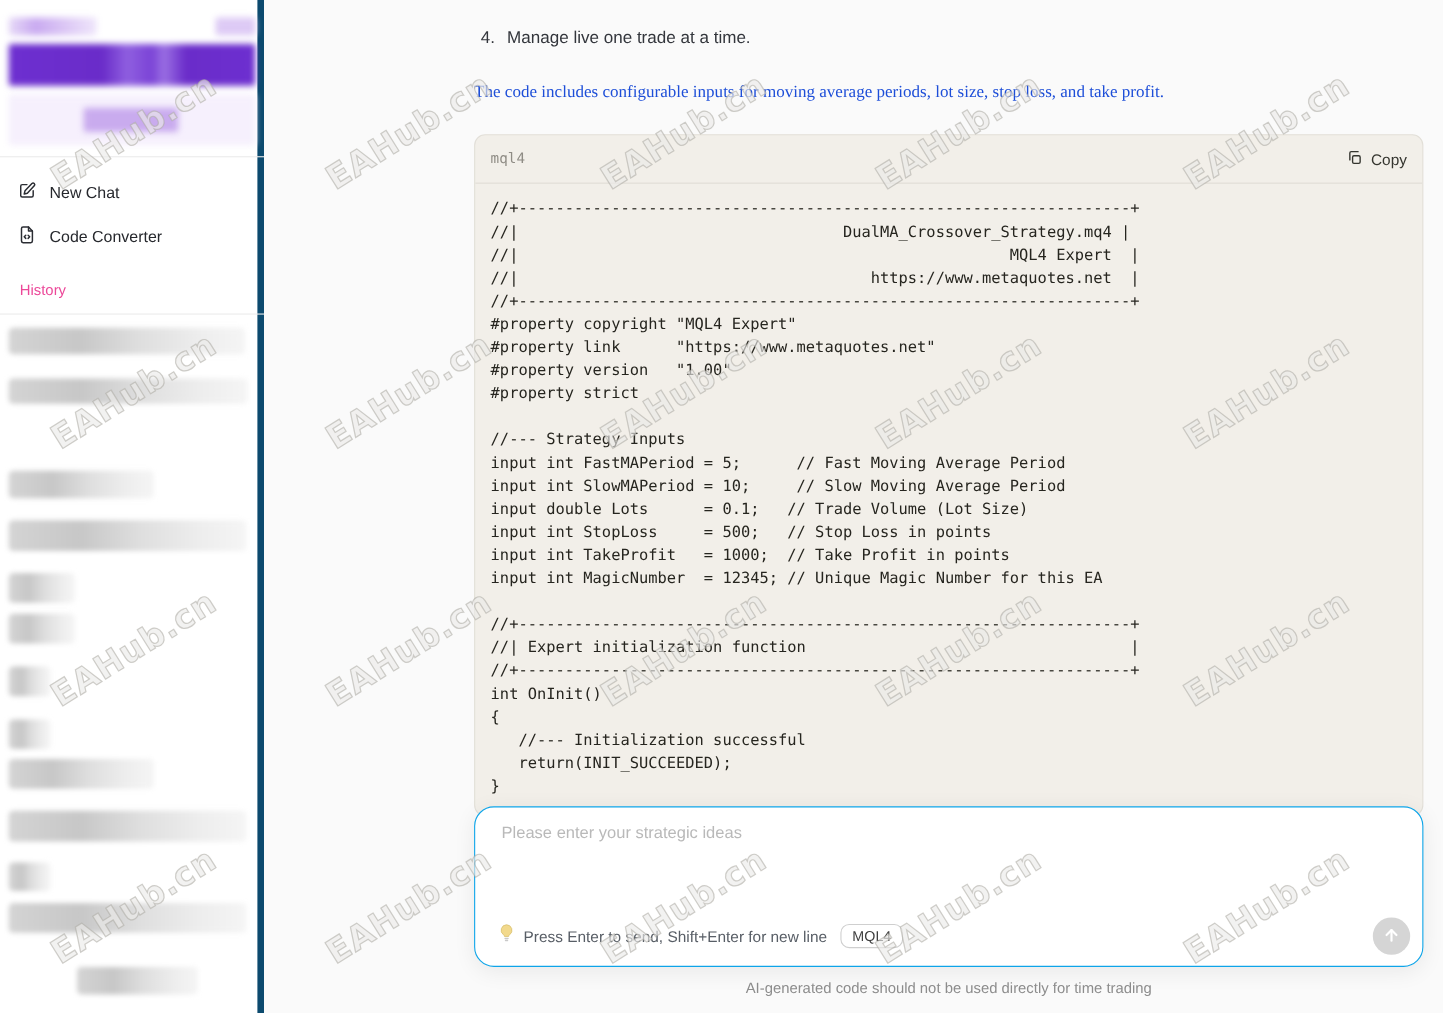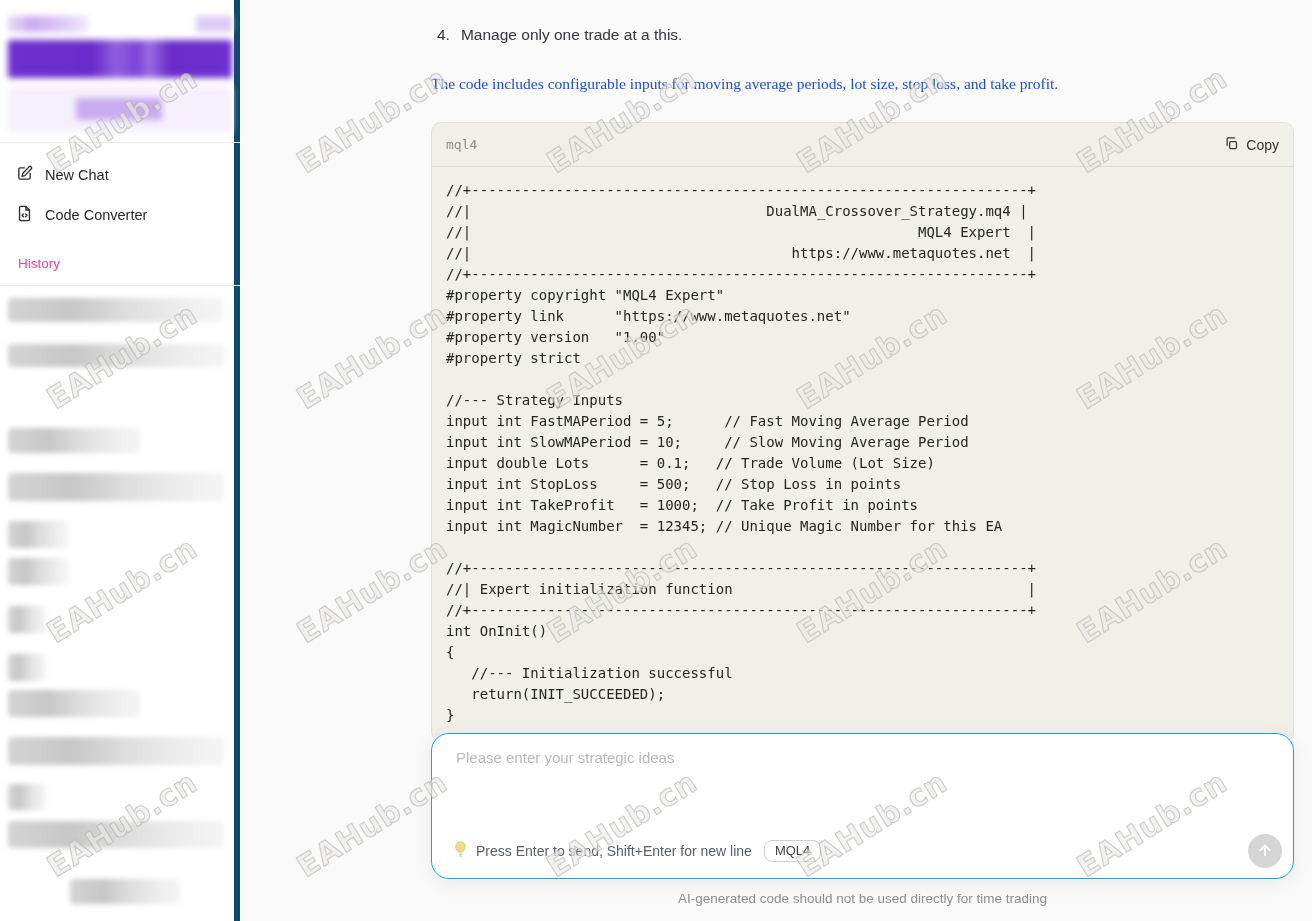--- a/index.html
+++ b/index.html
@@ -105,21 +105,21 @@
       <div class="history-bar" style="top: 737px; height: 28px; width: 216px; left: 8px;"></div>
       <div class="history-bar" style="top: 784px; height: 26px; width: 38px; left: 8px;"></div>
       <div class="history-bar" style="top: 821px; height: 27px; width: 216px; left: 8px;"></div>
       <div class="history-bar" style="top: 879px; height: 25px; width: 110px; left: 70px;"></div>
     </div>
 
 </aside>
 
 <div class="list-item">
   <span>4.</span>
-  <span>Manage only one trade at a this.</span>
+  <span>Manage live one trade at a time.</span>
 </div>
 
 <p class="paragraph">The code includes configurable inputs for moving average periods, lot size, stop loss, and take profit.</p>
 
 <div class="code-card">
   <div class="code-header">
     <span class="lang-label">mql4</span>
     <button class="copy-btn">
       <span>
         <svg width="15" height="15" viewBox="0 0 24 24" fill="none" stroke="#35352f" stroke-width="2" stroke-linecap="round" stroke-linejoin="round">

